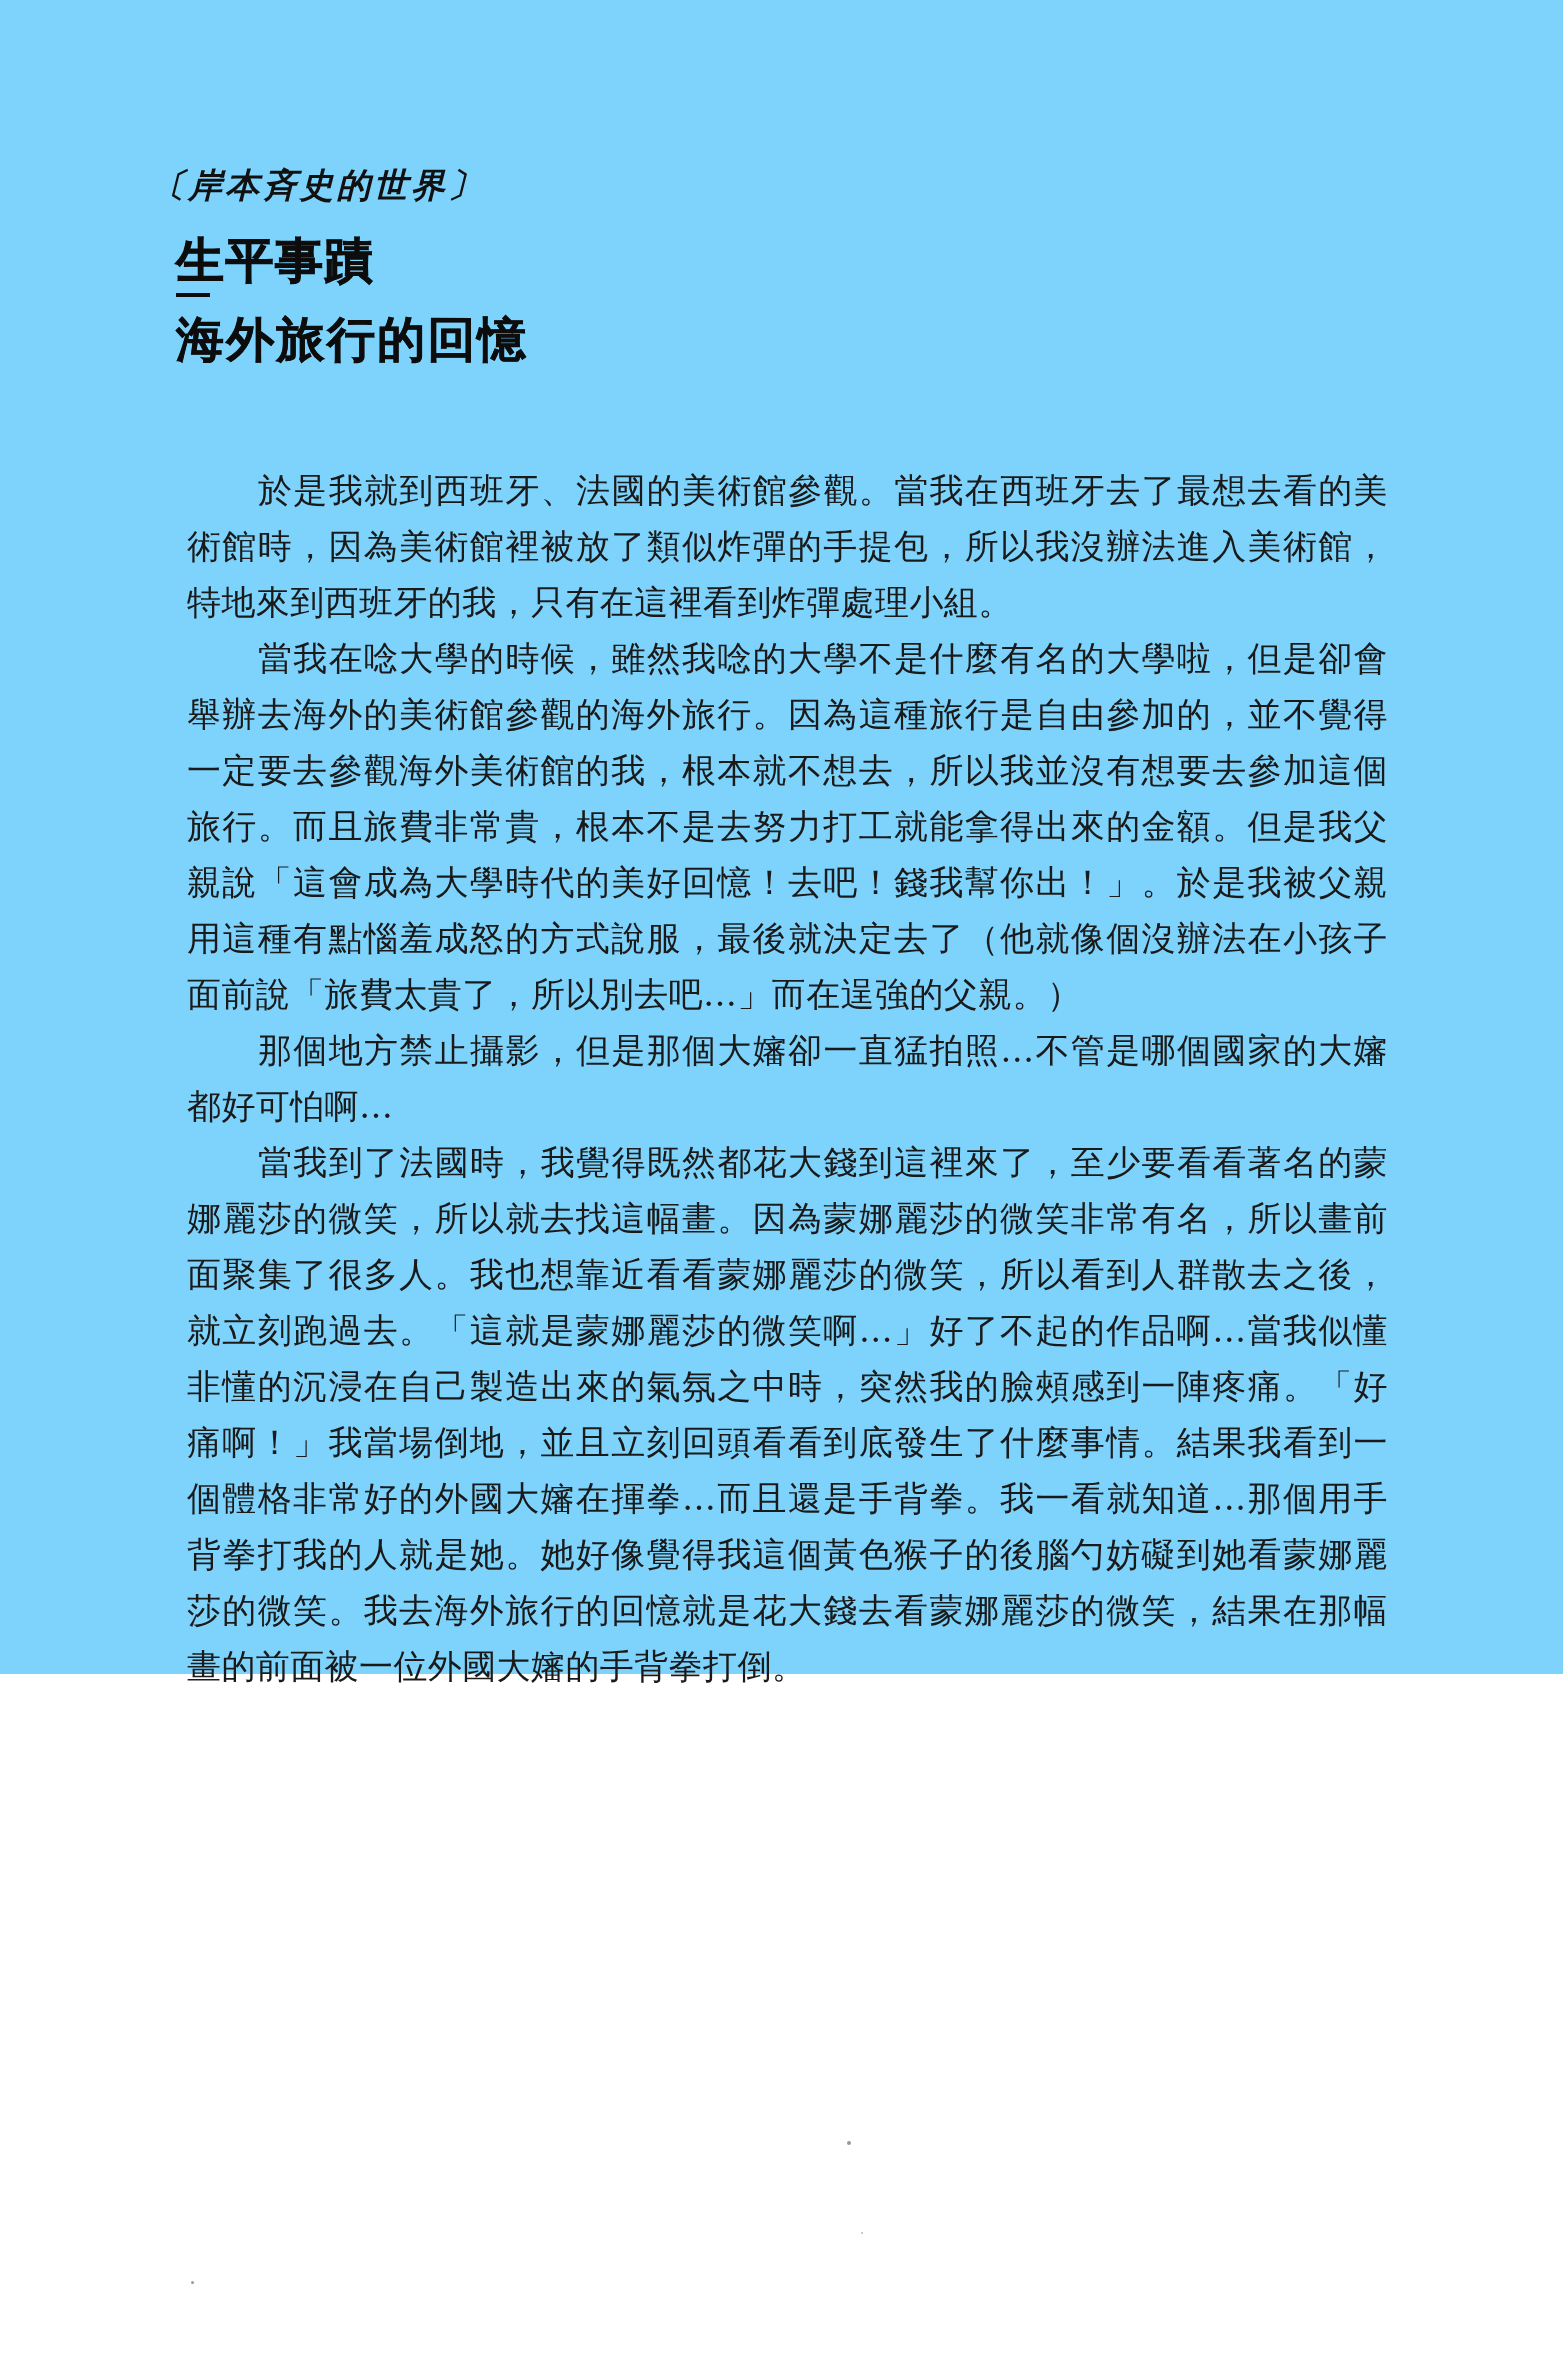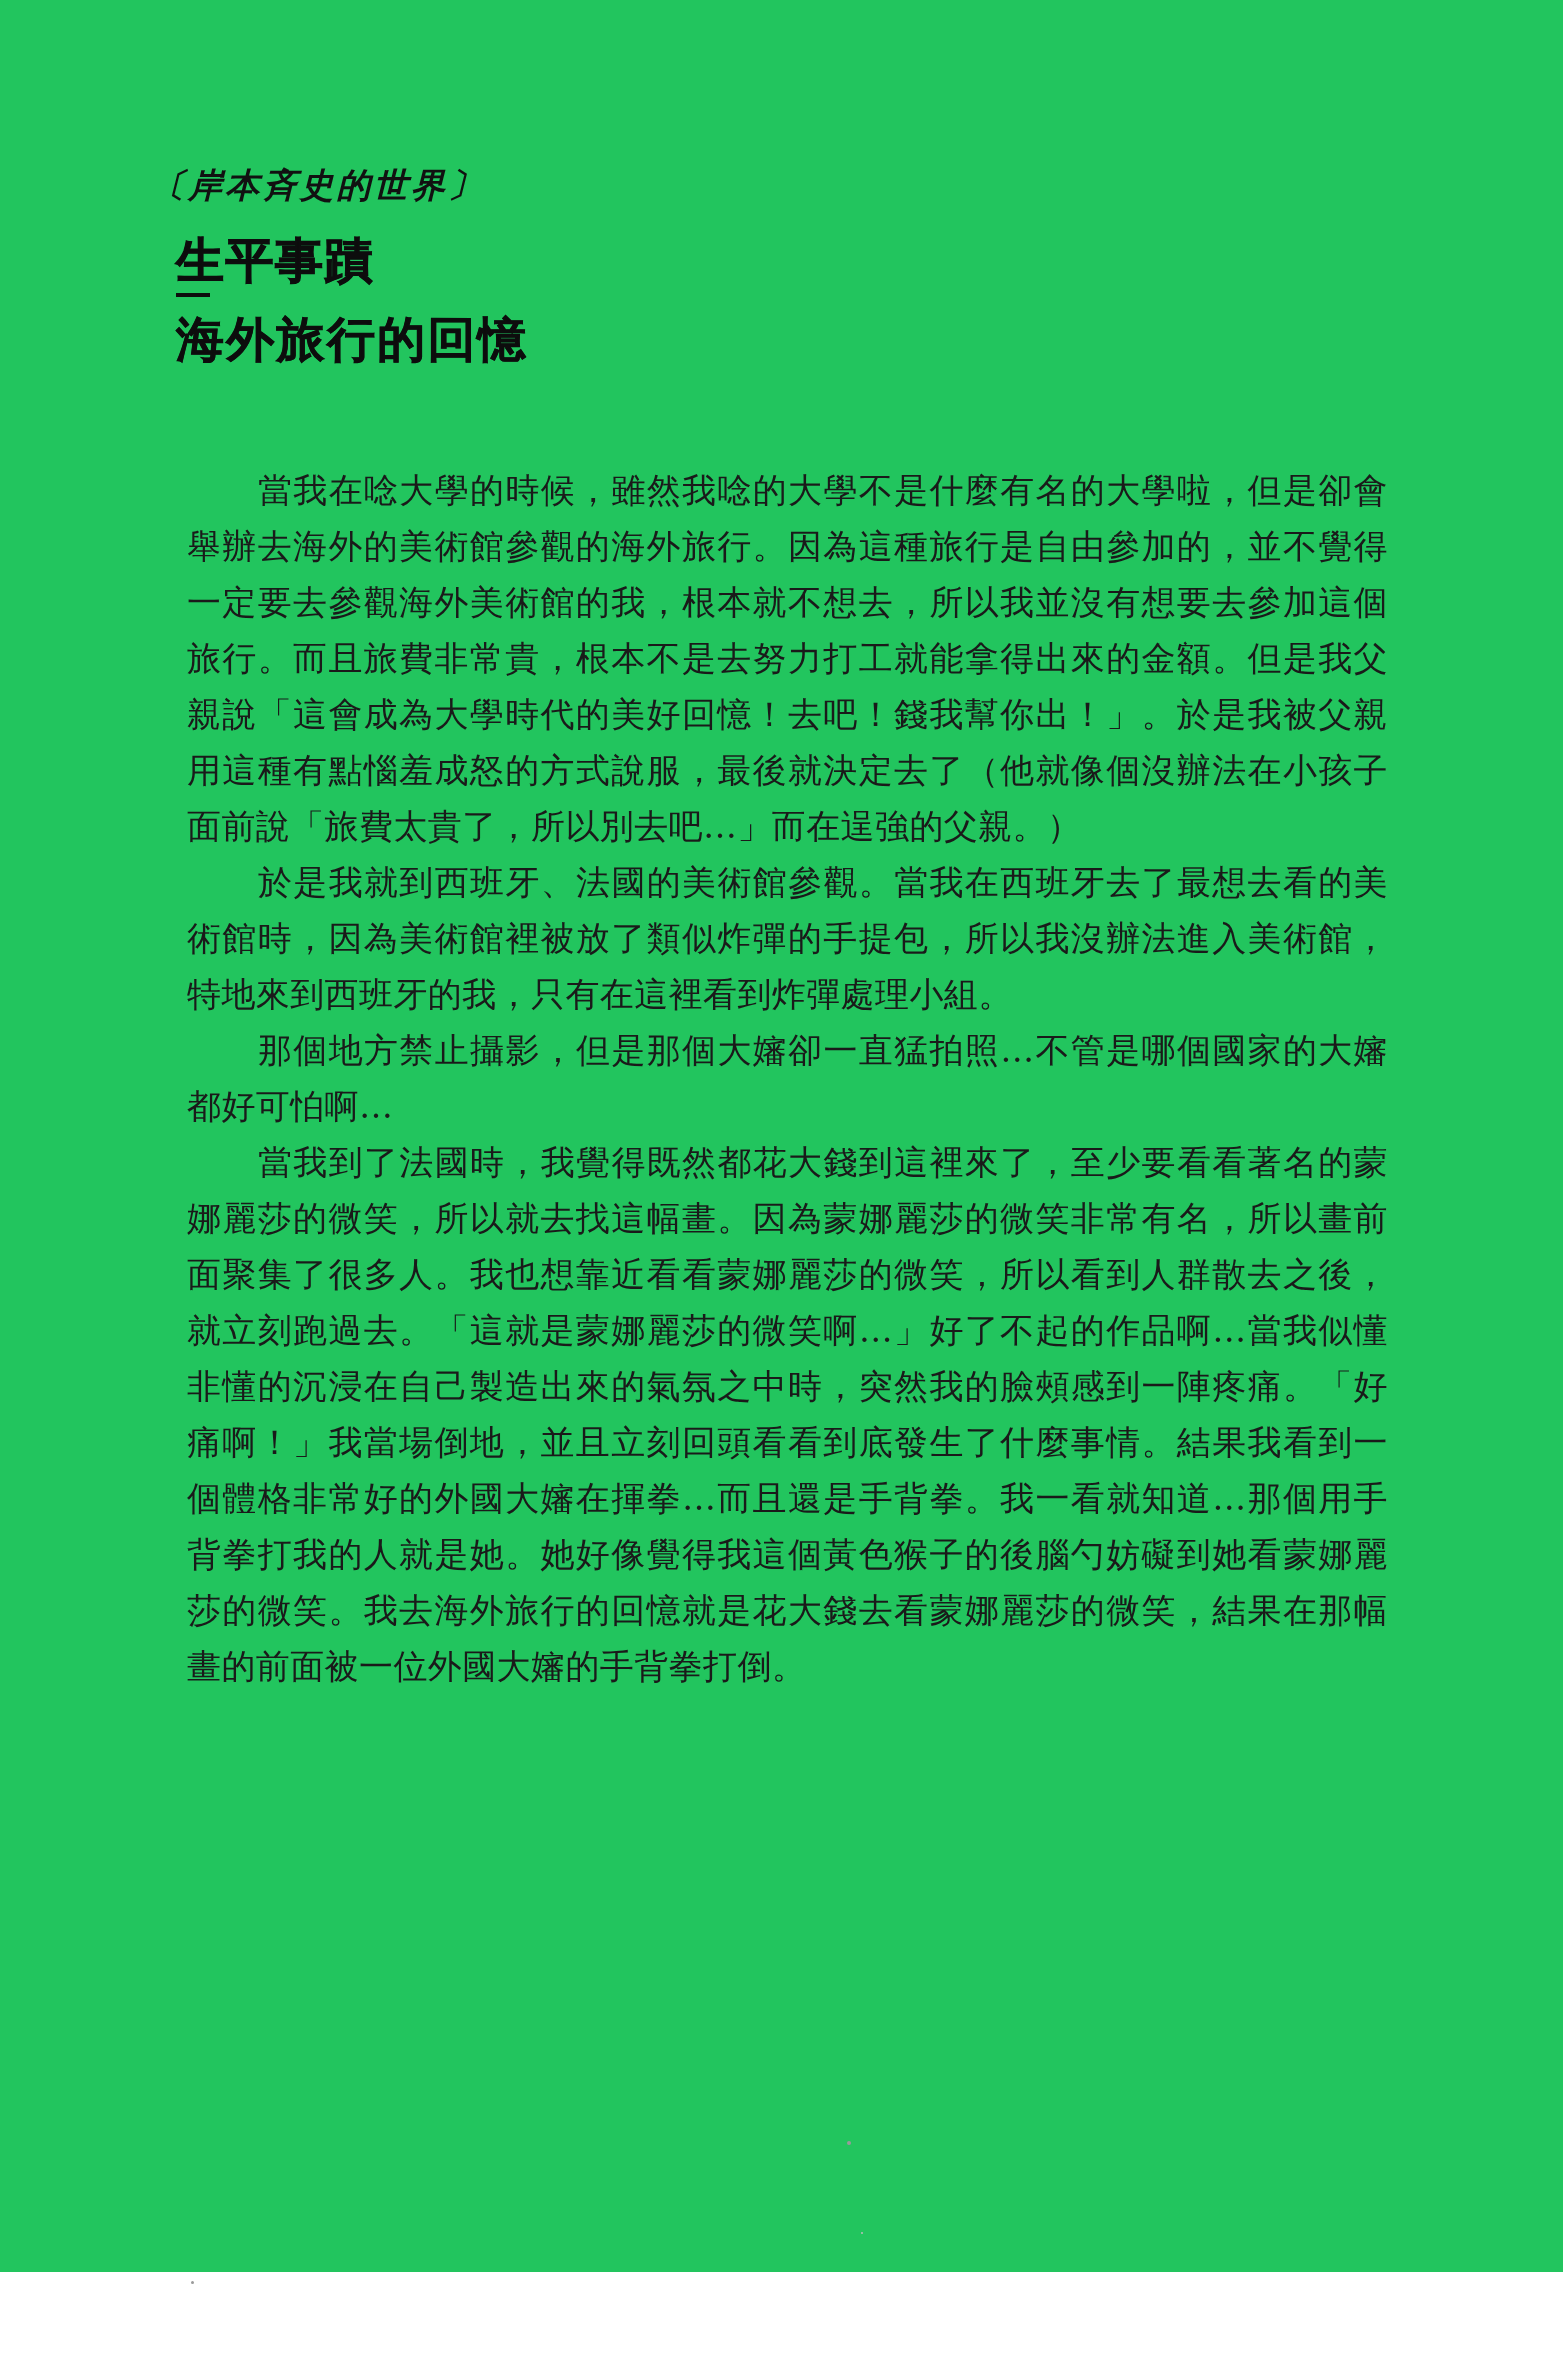--- a/index.html
+++ b/index.html
@@ -14,22 +14,22 @@
     color: #1a1a1a;
     position: relative;
     overflow: hidden;
   }
 
   .page {
     position: absolute;
     top: 0;
     left: 0;
     width: 1564px;
-    height: 2272px;
-    background: #22c55e;
+    height: 1674px;
+    background: #7dd3fc;
   }
 
   .header-block {
     position: absolute;
     left: 151px;
     top: 163px;
     width: 1263px;
   }
 
   .bracket-title {
@@ -112,22 +112,22 @@
     <div class="bracket-title">〔岸本斉史的世界〕</div>
 
     <div class="main-title-row">
       <span class="main-title">生平事蹟</span>
       <span class="title-dash"></span>
       <span class="subtitle">海外旅行的回憶</span>
     </div>
   </div>
 
   <div class="body-block">
+    <p class="para">於是我就到西班牙、法國的美術館參觀。當我在西班牙去了最想去看的美術館時，因為美術館裡被放了類似炸彈的手提包，所以我沒辦法進入美術館，特地來到西班牙的我，只有在這裡看到炸彈處理小組。</p>
     <p class="para">當我在唸大學的時候，雖然我唸的大學不是什麼有名的大學啦，但是卻會舉辦去海外的美術館參觀的海外旅行。因為這種旅行是自由參加的，並不覺得一定要去參觀海外美術館的我，根本就不想去，所以我並沒有想要去參加這個旅行。而且旅費非常貴，根本不是去努力打工就能拿得出來的金額。但是我父親說「這會成為大學時代的美好回憶！去吧！錢我幫你出！」。於是我被父親用這種有點惱羞成怒的方式說服，最後就決定去了（他就像個沒辦法在小孩子面前說「旅費太貴了，所以別去吧…」而在逞強的父親。）</p>
-    <p class="para">於是我就到西班牙、法國的美術館參觀。當我在西班牙去了最想去看的美術館時，因為美術館裡被放了類似炸彈的手提包，所以我沒辦法進入美術館，特地來到西班牙的我，只有在這裡看到炸彈處理小組。</p>
     <p class="para">那個地方禁止攝影，但是那個大嬸卻一直猛拍照…不管是哪個國家的大嬸都好可怕啊…</p>
     <p class="para">當我到了法國時，我覺得既然都花大錢到這裡來了，至少要看看著名的蒙娜麗莎的微笑，所以就去找這幅畫。因為蒙娜麗莎的微笑非常有名，所以畫前面聚集了很多人。我也想靠近看看蒙娜麗莎的微笑，所以看到人群散去之後，就立刻跑過去。「這就是蒙娜麗莎的微笑啊…」好了不起的作品啊…當我似懂非懂的沉浸在自己製造出來的氣氛之中時，突然我的臉頰感到一陣疼痛。「好痛啊！」我當場倒地，並且立刻回頭看看到底發生了什麼事情。結果我看到一個體格非常好的外國大嬸在揮拳…而且還是手背拳。我一看就知道…那個用手背拳打我的人就是她。她好像覺得我這個黃色猴子的後腦勺妨礙到她看蒙娜麗莎的微笑。我去海外旅行的回憶就是花大錢去看蒙娜麗莎的微笑，結果在那幅畫的前面被一位外國大嬸的手背拳打倒。</p>
   </div>
 
   <span class="speck speck-a"></span>
   <span class="speck speck-b"></span>
   <span class="speck speck-c"></span>
 
 </div>
 

